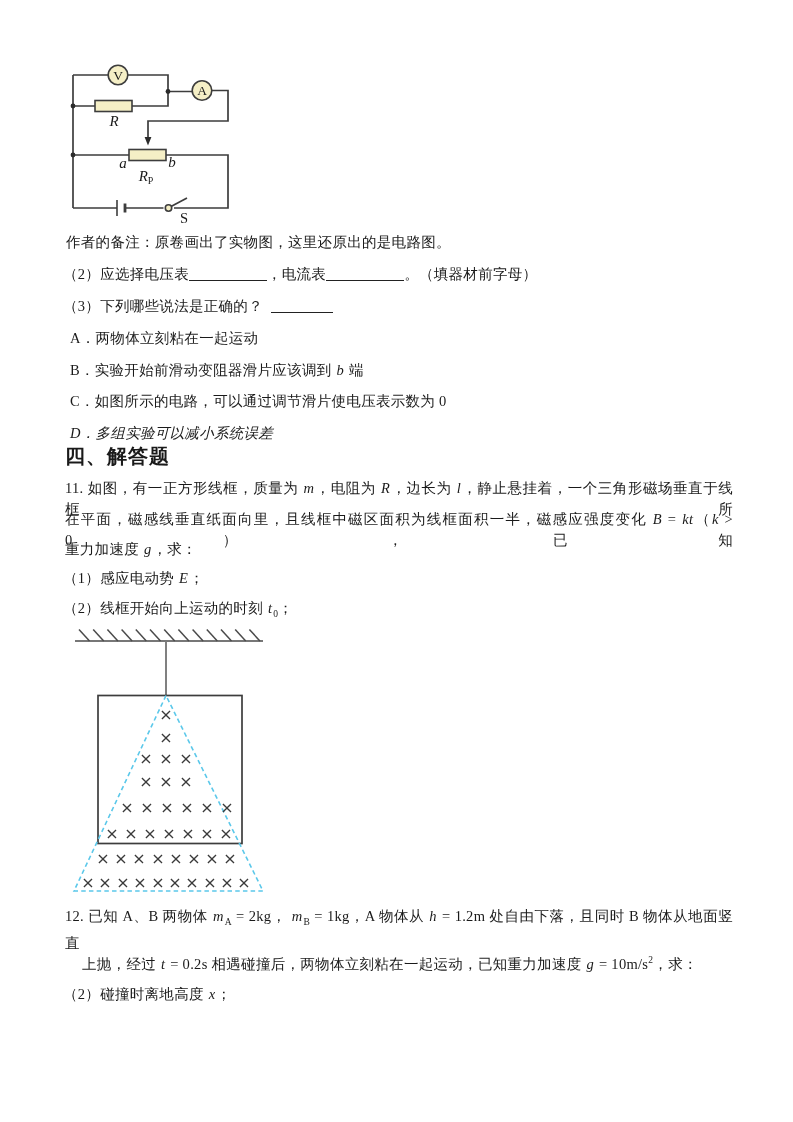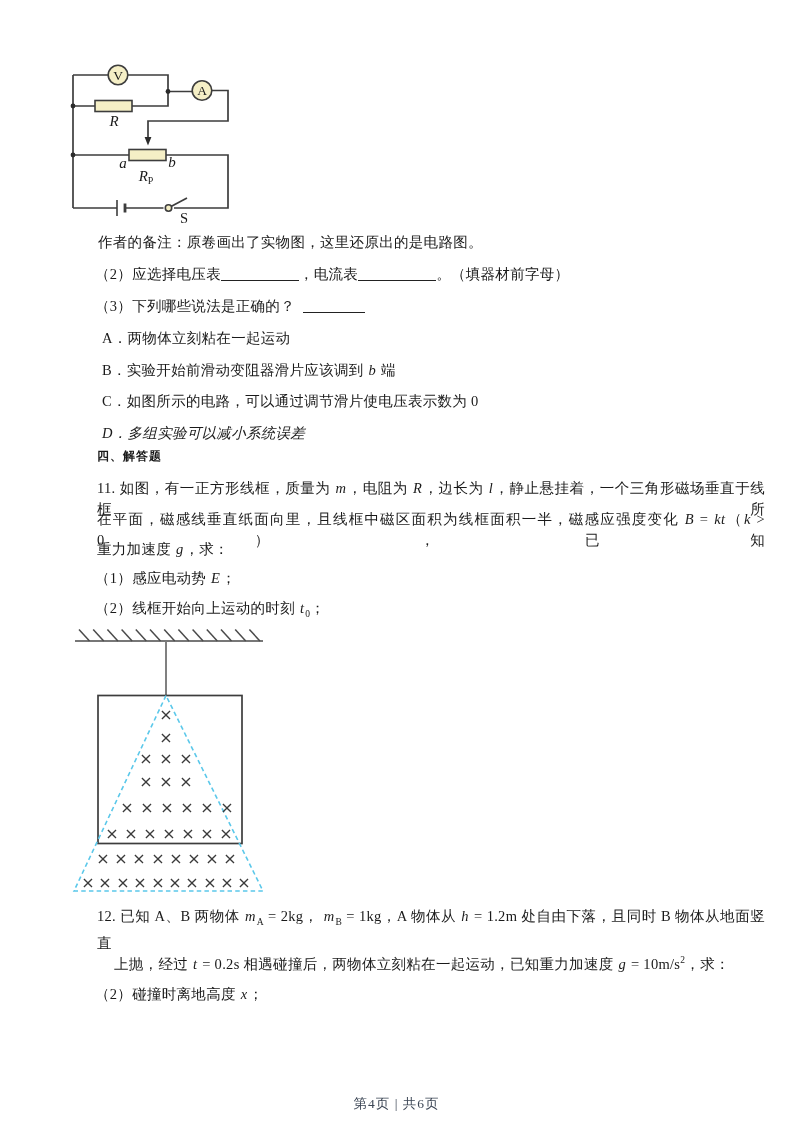--- a/index.html
+++ b/index.html
@@ -1,18 +1,18 @@
 <!DOCTYPE html>
 <html><head>
 <meta charset="utf-8">
 <style>
   html,body{margin:0;padding:0;background:#888;}
   #page{position:relative;width:793px;height:1122px;background:#ffffff;margin:0 auto;
         font-family:"Liberation Serif","DejaVu Serif",serif;color:#1a1a1a;overflow:hidden;}
-  .line{position:absolute;font-size:14.5px;line-height:21px;white-space:pre;letter-spacing:0.3px;margin-left:32px;}
+  .line{position:absolute;font-size:14.5px;line-height:21px;white-space:pre;letter-spacing:0.3px;}
   .line.bold{font-weight:bold;letter-spacing:1px;}
   .line.just{width:668px;text-align:justify;text-align-last:justify;white-space:normal;}
   .it{font-style:italic;font-family:"Liberation Serif",serif;padding:0 1px;}
   .subs{font-size:9.5px;vertical-align:-4px;}
   .sups{font-size:9.5px;vertical-align:6px;}
   .blank{display:inline-block;border-bottom:1.4px solid #222;height:15px;vertical-align:-2px;}
   .sp{display:inline-block;}
   #footer{position:absolute;left:0;right:0;top:1095px;text-align:center;
           font-size:13.5px;color:#3c4655;letter-spacing:1px;}
   svg{position:absolute;overflow:visible;}
@@ -68,21 +68,21 @@
   </svg>
 
   <div id="text-layer">
       <div class="line" style="top: 232px; left: 66px;"><span>作者的备注：原卷画出了实物图，这里还原出的是电路图。</span></div>
       <div class="line" style="top: 264px; left: 63px;"><span>（2）应选择电压表</span><span class="blank" style="width: 78px;"></span><span>，电流表</span><span class="blank" style="width: 78px;"></span><span>。（填器材前字母）</span></div>
       <div class="line" style="top: 296px; left: 63px;"><span>（3）下列哪些说法是正确的？</span><span class="sp" style="width: 8px;"></span><span class="blank" style="width: 62px;"></span></div>
       <div class="line" style="top: 328px; left: 70px;"><span>A．两物体立刻粘在一起运动</span></div>
       <div class="line" style="top: 360px; left: 70px;"><span>B．实验开始前滑动变阻器滑片应该调到 </span><span class="it">b</span><span> 端</span></div>
       <div class="line" style="top: 391px; left: 70px;"><span>C．如图所示的电路，可以通过调节滑片使电压表示数为 0</span></div>
       <div class="line" style="top: 423px; left: 70px; font-style: italic;"><span>D．多组实验可以减小系统误差</span></div>
-      <div class="line bold" style="top: 446px; left: 65px; font-size: 12px;"><span>四、解答题</span></div>
+      <div class="line bold" style="top: 446px; left: 65px; font-size: 20px;"><span>四、解答题</span></div>
       <div class="line just" style="top: 478px; left: 65px;"><span>11. 如图，有一正方形线框，质量为 </span><span class="it">m</span><span>，电阻为 </span><span class="it">R</span><span>，边长为 </span><span class="it">l</span><span>，静止悬挂着，一个三角形磁场垂直于线框所</span></div>
       <div class="line just" style="top: 509px; left: 65px;"><span>在平面，磁感线垂直纸面向里，且线框中磁区面积为线框面积一半，磁感应强度变化 </span><span class="it">B</span><span> = </span><span class="it">kt</span><span>（</span><span class="it">k</span><span> &gt; 0），已知</span></div>
       <div class="line" style="top: 539px; left: 65px;"><span>重力加速度 </span><span class="it">g</span><span>，求：</span></div>
       <div class="line" style="top: 568px; left: 63px;"><span>（1）感应电动势 </span><span class="it">E</span><span>；</span></div>
       <div class="line" style="top: 598px; left: 63px;"><span>（2）线框开始向上运动的时刻 </span><span class="it">t</span><span class="subs">0</span><span>；</span></div>
       <div class="line just" style="top: 906px; left: 65px;"><span>12. 已知 A、B 两物体 </span><span class="it">m</span><span class="subs">A</span><span> = 2kg， </span><span class="it">m</span><span class="subs">B</span><span> = 1kg，A 物体从 </span><span class="it">h</span><span> = 1.2m 处自由下落，且同时 B 物体从地面竖直</span></div>
       <div class="line" style="top: 950px; left: 82px;"><span>上抛，经过 </span><span class="it">t</span><span> = 0.2s 相遇碰撞后，两物体立刻粘在一起运动，已知重力加速度 </span><span class="it">g</span><span> = 10m/s</span><span class="sups">2</span><span>，求：</span></div>
       <div class="line" style="top: 984px; left: 63px;"><span>（2）碰撞时离地高度 </span><span class="it">x</span><span>；</span></div>
     </div>
 
@@ -142,15 +142,14 @@
         <text x="140" y="887.5" class="cross">×</text>
         <text x="158" y="887.5" class="cross">×</text>
         <text x="175" y="887.5" class="cross">×</text>
         <text x="192" y="887.5" class="cross">×</text>
         <text x="210" y="887.5" class="cross">×</text>
         <text x="227" y="887.5" class="cross">×</text>
         <text x="244" y="887.5" class="cross">×</text>
       </g>
   </svg>
 
-  <div id="footer">第4页 | 共6页</div>
 
 </div>
 
 </body></html>

